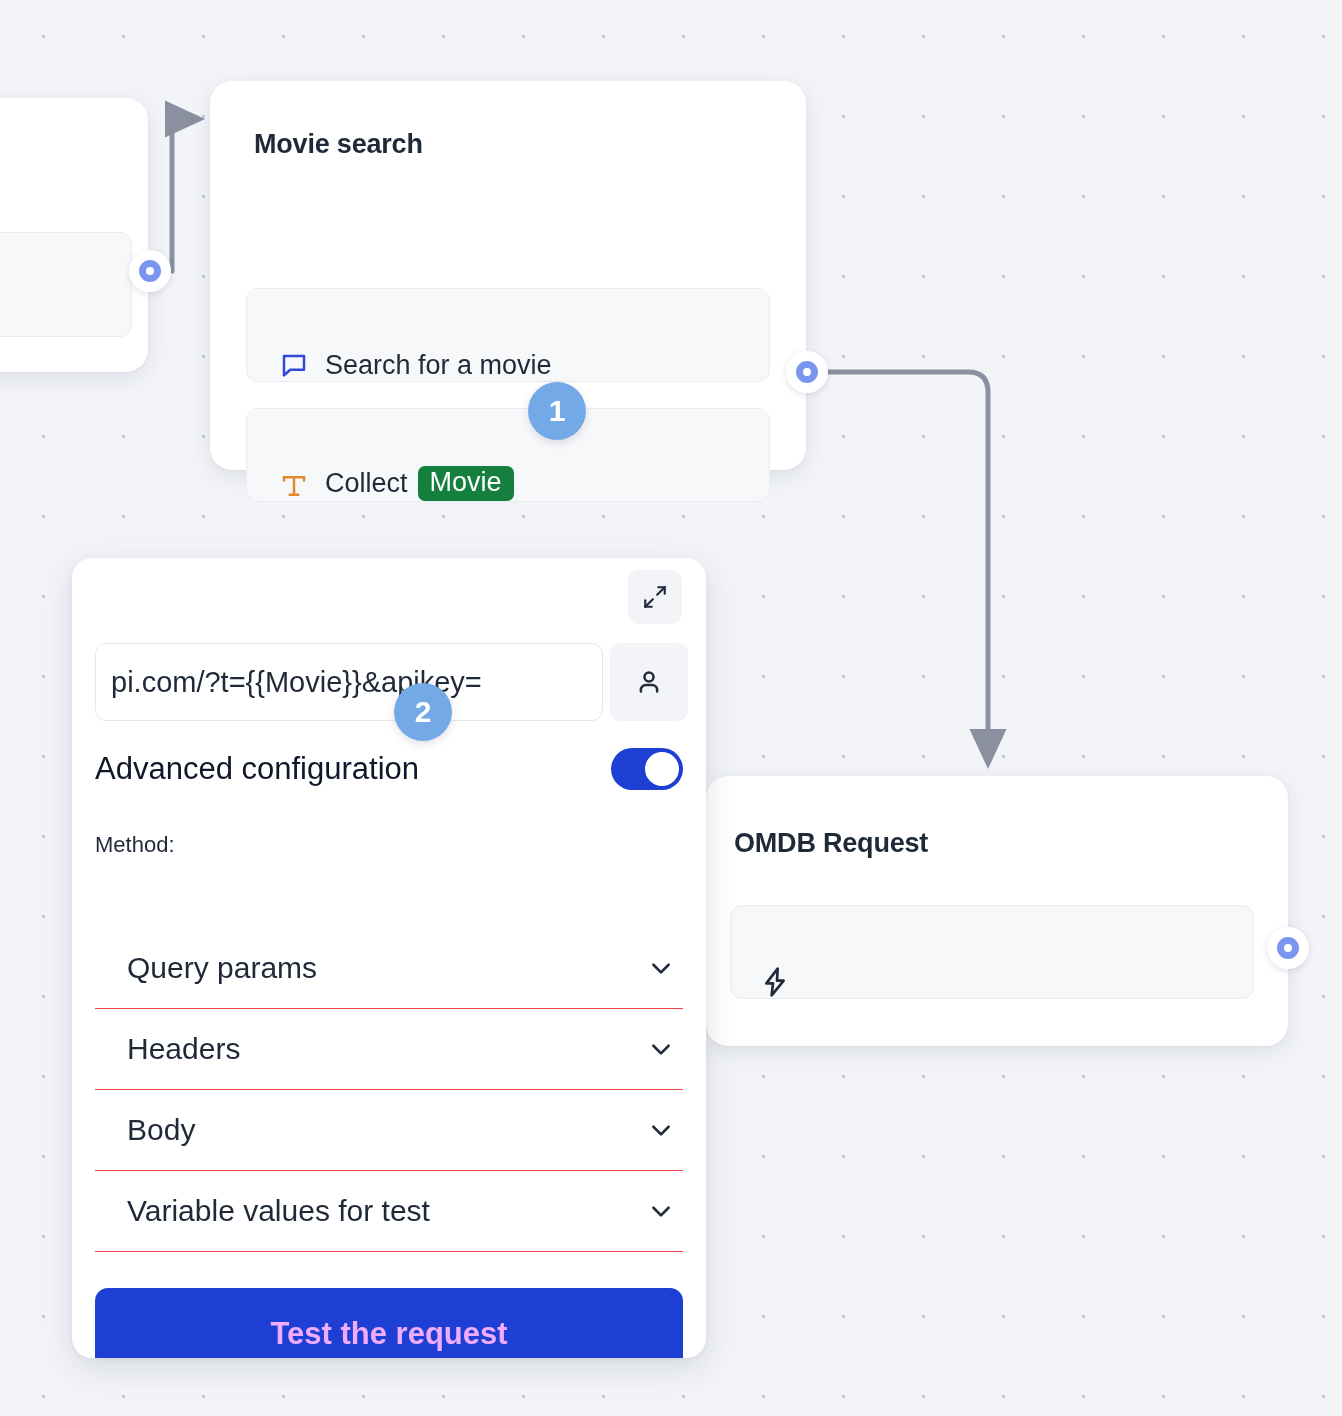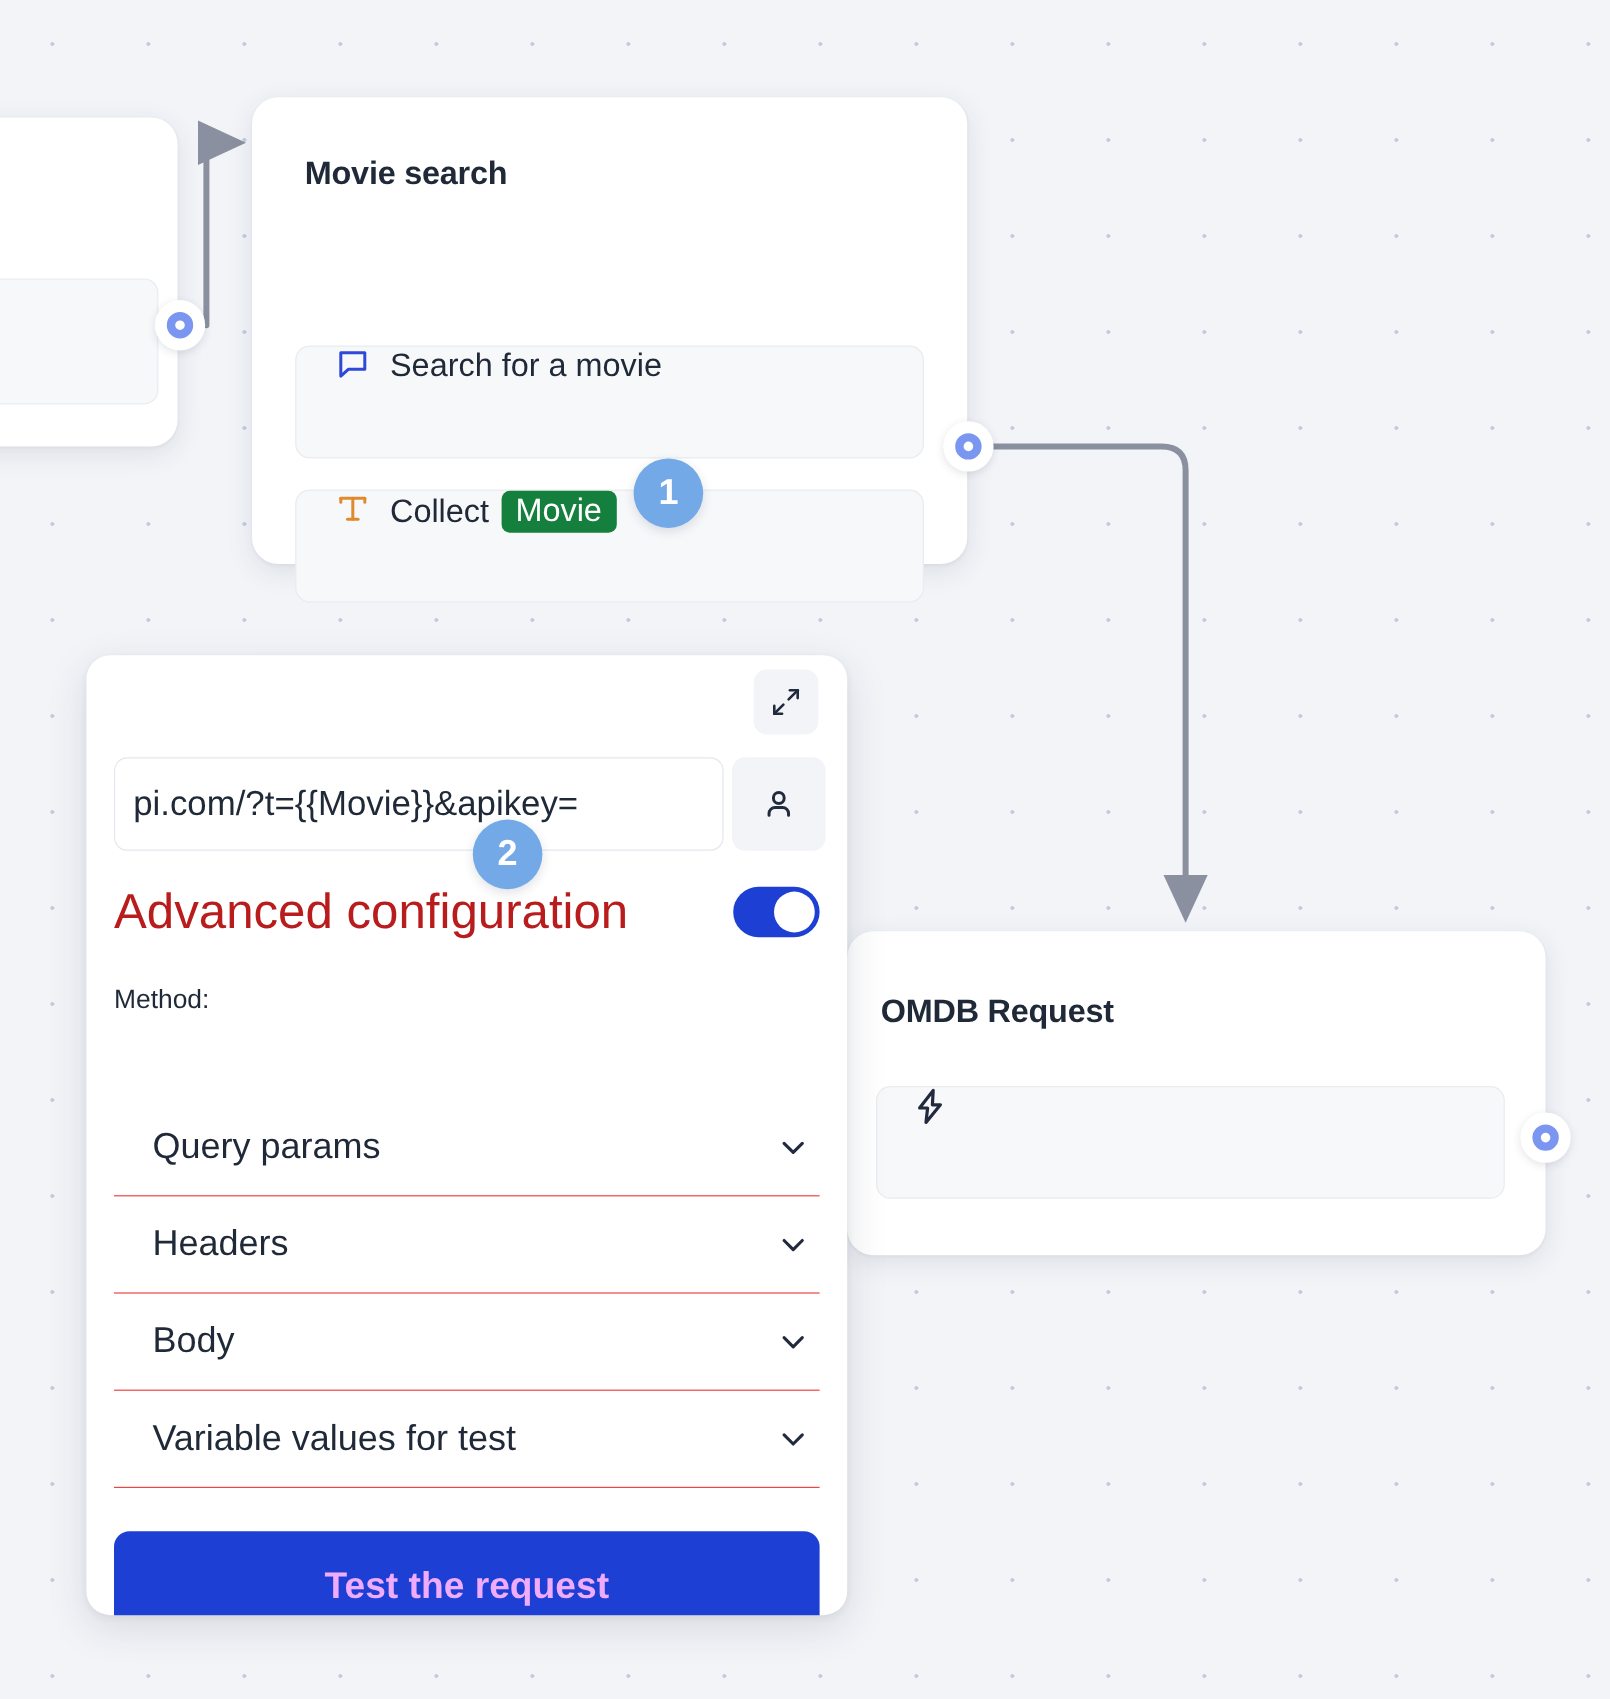--- a/index.html
+++ b/index.html
@@ -42,21 +42,21 @@
     box-sizing: border-box;
   }
   .node-title {
     font-size: 27px;
     font-weight: bold;
     color: #1f2937;
     letter-spacing: -0.2px;
   }
   .node-row {
     display: flex;
-    align-items: flex-start;
+    align-items: flex-end;
     gap: 16px;
     background: #f7f8fa;
     border: 1px solid #e8ebf0;
     border-radius: 12px;
     box-sizing: border-box;
   }
   .row-label {
     font-size: 27px;
     color: #1f2937;
     white-space: nowrap;
@@ -200,21 +200,21 @@
     box-shadow: 0 3px 9px rgba(36,46,73,0.14);
     z-index: 40;
   }
   #badge-1 { left: 528px; top: 382px; }
   #badge-2 { left: 394px; top: 683px; }
 
   
   #config-panel {
     position: absolute;
     left: 72px;
-    top: 546px;
+    top: 558px;
     width: 634px;
     height: 800px;
     background: #ffffff;
     border-radius: 20px;
     box-shadow: 0 10px 34px rgba(36,46,73,0.13), 0 2px 6px rgba(36,46,73,0.06);
     z-index: 20;
     box-sizing: border-box;
     overflow: hidden;
     padding-left: 32px;
   }
@@ -265,22 +265,22 @@
   #adv-row {
     position: absolute;
     left: 23px;
     top: 190px;
     width: 588px;
     display: flex;
     align-items: center;
     justify-content: space-between;
   }
   #adv-label {
-    font-size: 41px;
-    color: #b91c1c;
+    font-size: 31px;
+    color: #0f172a;
   }
   .toggle {
     width: 72px;
     height: 42px;
     border-radius: 21px;
     background: #1d3fd4;
     position: relative;
     cursor: pointer;
   }
   .toggle .knob {

